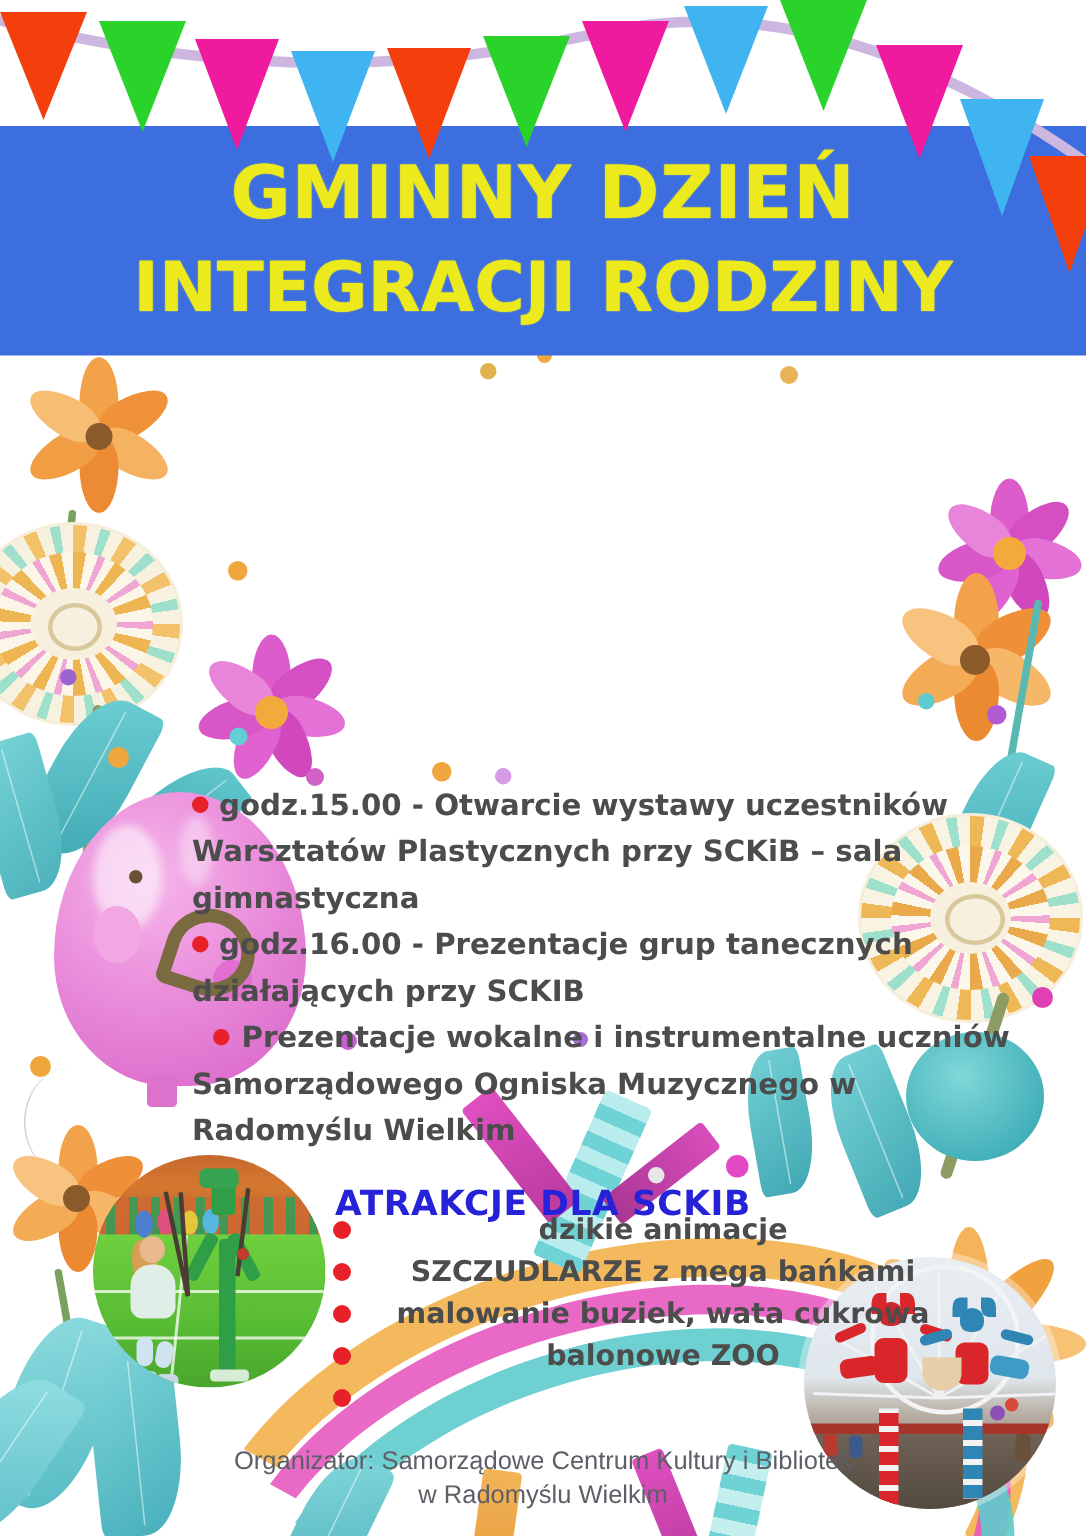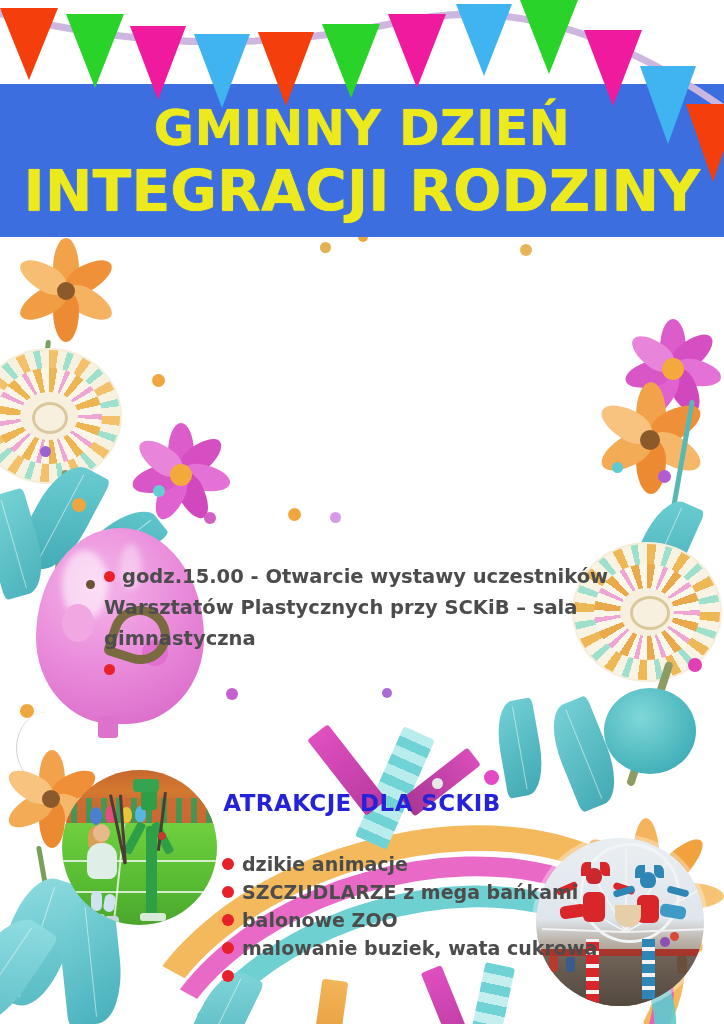--- a/index.html
+++ b/index.html
@@ -39,21 +39,21 @@
     display:block;
     color:#ecea1c;
     font-family:"DejaVu Sans", sans-serif;
     font-weight:bold;
     font-size:49px;
     letter-spacing:0.5px;
     line-height:62px;
     white-space:nowrap;
     text-shadow:0 0 1px #ecea1c;
   }
-  .title-line.l2{font-size:57px;letter-spacing:0px;}
+  .title-line.l2{font-size:46px;letter-spacing:0px;}
 
   
   .date-block{
     position:absolute; left:0; right:0; top:258px;
     text-align:center;
   }
   .date-line{
     display:block;
     color:#2522d8;
     font-family:"DejaVu Sans", sans-serif;
@@ -72,21 +72,21 @@
     font-family:"DejaVu Sans", sans-serif;
     font-weight:bold;
     font-size:33px;
     line-height:44px;
     white-space:nowrap;
     text-shadow:0 1px 0 rgba(30,150,30,.25);
   }
 
   
   .program{
-    position:absolute; left:104px; top:521px; width:560px;margin-top:40px;
+    position:absolute; left:128px; top:521px; width:560px;
   }
   .p-item{
     position:relative;
     color:#4c4c4c;
     font-family:"DejaVu Sans", sans-serif;
     font-weight:bold;
     font-size:19.5px;
     line-height:31px;
     text-indent:18px;
   }
@@ -103,21 +103,21 @@
   .attr-head{
     position:absolute; left:0; right:0; top:790px;
     text-align:center;
     color:#2522d8;
     font-family:"DejaVu Sans", sans-serif;
     font-weight:bold;
     font-size:23px;
     letter-spacing:0.4px;
   }
   .attr-list{
-    position:absolute; left:222px; top:850px; width:420px;
+    position:absolute; left:222px; top:806px; width:420px;text-align:center;
   }
   .a-item{
     position:relative;
     color:#4c4c4c;
     font-family:"DejaVu Sans", sans-serif;
     font-weight:bold;
     font-size:19px;
     line-height:28px;
     text-indent:20px;
   }
@@ -454,47 +454,56 @@
 
 
 
     <div class="program">
       <div class="p-item">
         <span class="dot"></span>
         <span>godz.15.00 - Otwarcie wystawy uczestników Warsztatów Plastycznych przy SCKiB – sala gimnastyczna</span>
       </div>
       <div class="p-item">
         <span class="dot"></span>
+        <span>godz.16.00 - Prezentacje grup tanecznych działających przy SCKIB</span>
+      </div>
+      <div class="p-item ind">
+        <span class="dot"></span>
+        <span>Prezentacje wokalne i instrumentalne uczniów Samorządowego Ogniska Muzycznego w Radomyślu Wielkim</span>
       </div>
     </div>
 
     <div class="attr-head">ATRAKCJE DLA SCKIB</div>
 
     <div class="attr-list">
       <div class="a-item">
         <span class="dot"></span>
         <span>dzikie animacje</span>
       </div>
       <div class="a-item">
         <span class="dot"></span>
         <span>SZCZUDLARZE z mega bańkami</span>
       </div>
       <div class="a-item">
         <span class="dot"></span>
+        <span>malowanie buziek, wata cukrowa</span>
+      </div>
+      <div class="a-item">
+        <span class="dot"></span>
         <span>balonowe ZOO</span>
       </div>
       <div class="a-item">
         <span class="dot"></span>
-        <span>malowanie buziek, wata cukrowa</span>
-      </div>
-      <div class="a-item">
-        <span class="dot"></span>
-      </div>
-    </div>
-
+      </div>
+    </div>
+
+    <div class="organizer">
+      <div>Organizator: Samorządowe Centrum Kultury i Bibliotek</div>
+      <div>w Radomyślu Wielkim</div>
+    </div>
   </div>
 
   <div class="layer bunting">
     <svg width="724" height="200" viewBox="0 0 724 200" style="position:absolute;left:0;top:0;">
       <path d="M -6 12 Q 200 66 400 22 Q 560 -14 740 120" stroke="#cdb6e0" stroke-width="7" fill="none"></path>
     </svg>
     <div id="bunting-flags">
         <div class="bunt-flag" style="left: 0px; top: 8px; border-left: 29px solid transparent; border-right: 29px solid transparent; border-top: 72px solid rgb(244, 63, 12);"></div>
         <div class="bunt-flag" style="left: 66px; top: 14px; border-left: 29px solid transparent; border-right: 29px solid transparent; border-top: 74px solid rgb(42, 211, 42);"></div>
         <div class="bunt-flag" style="left: 130px; top: 26px; border-left: 28px solid transparent; border-right: 28px solid transparent; border-top: 74px solid rgb(239, 26, 158);"></div>

